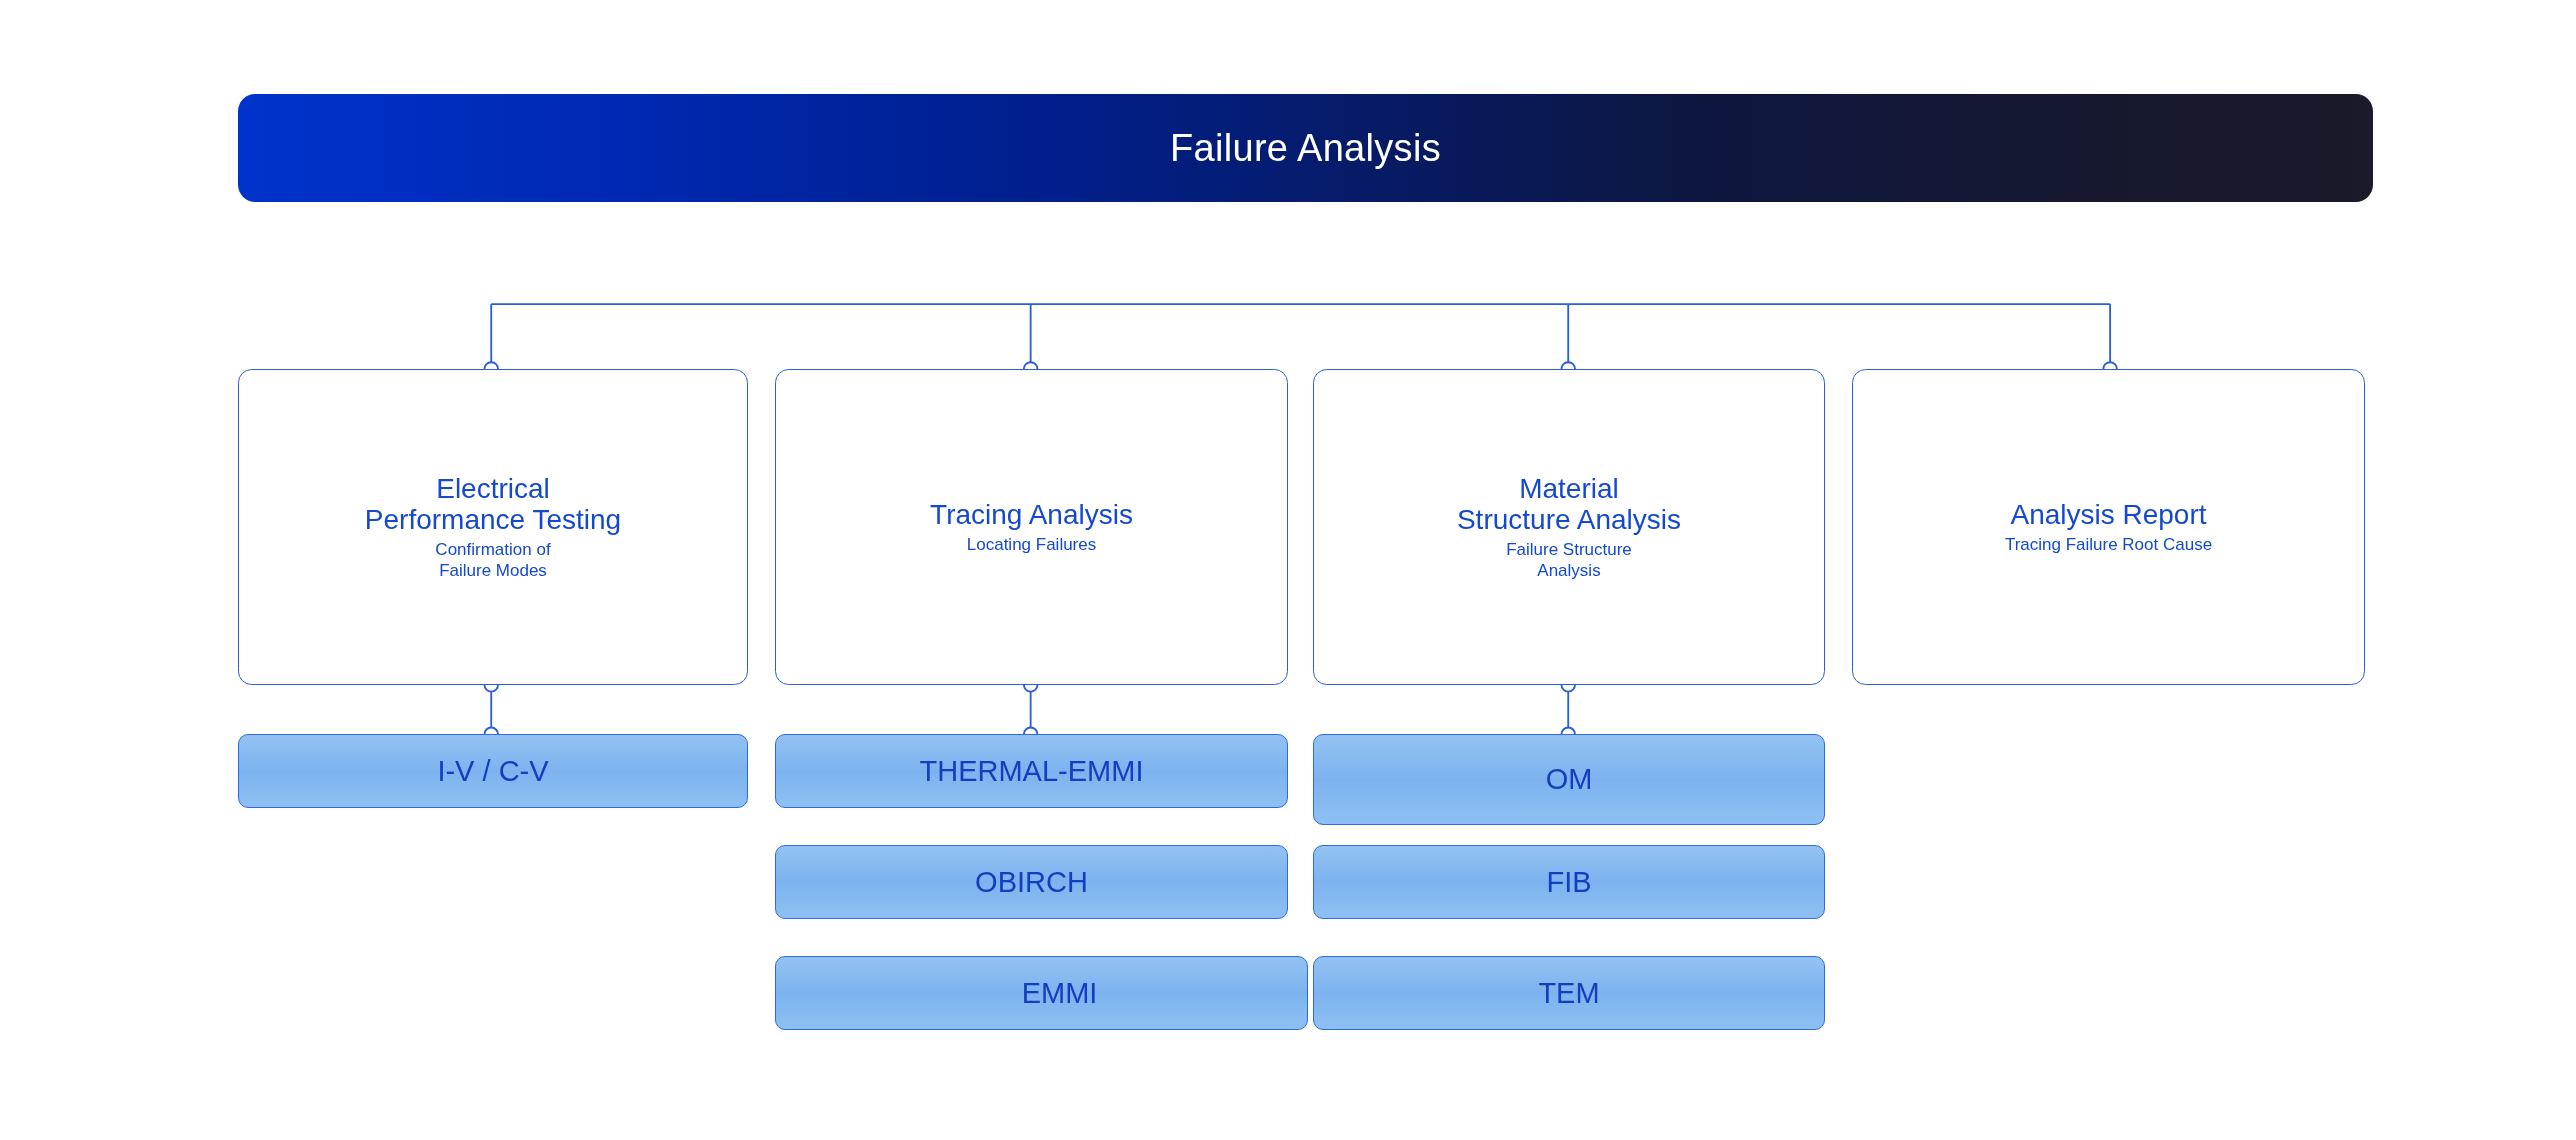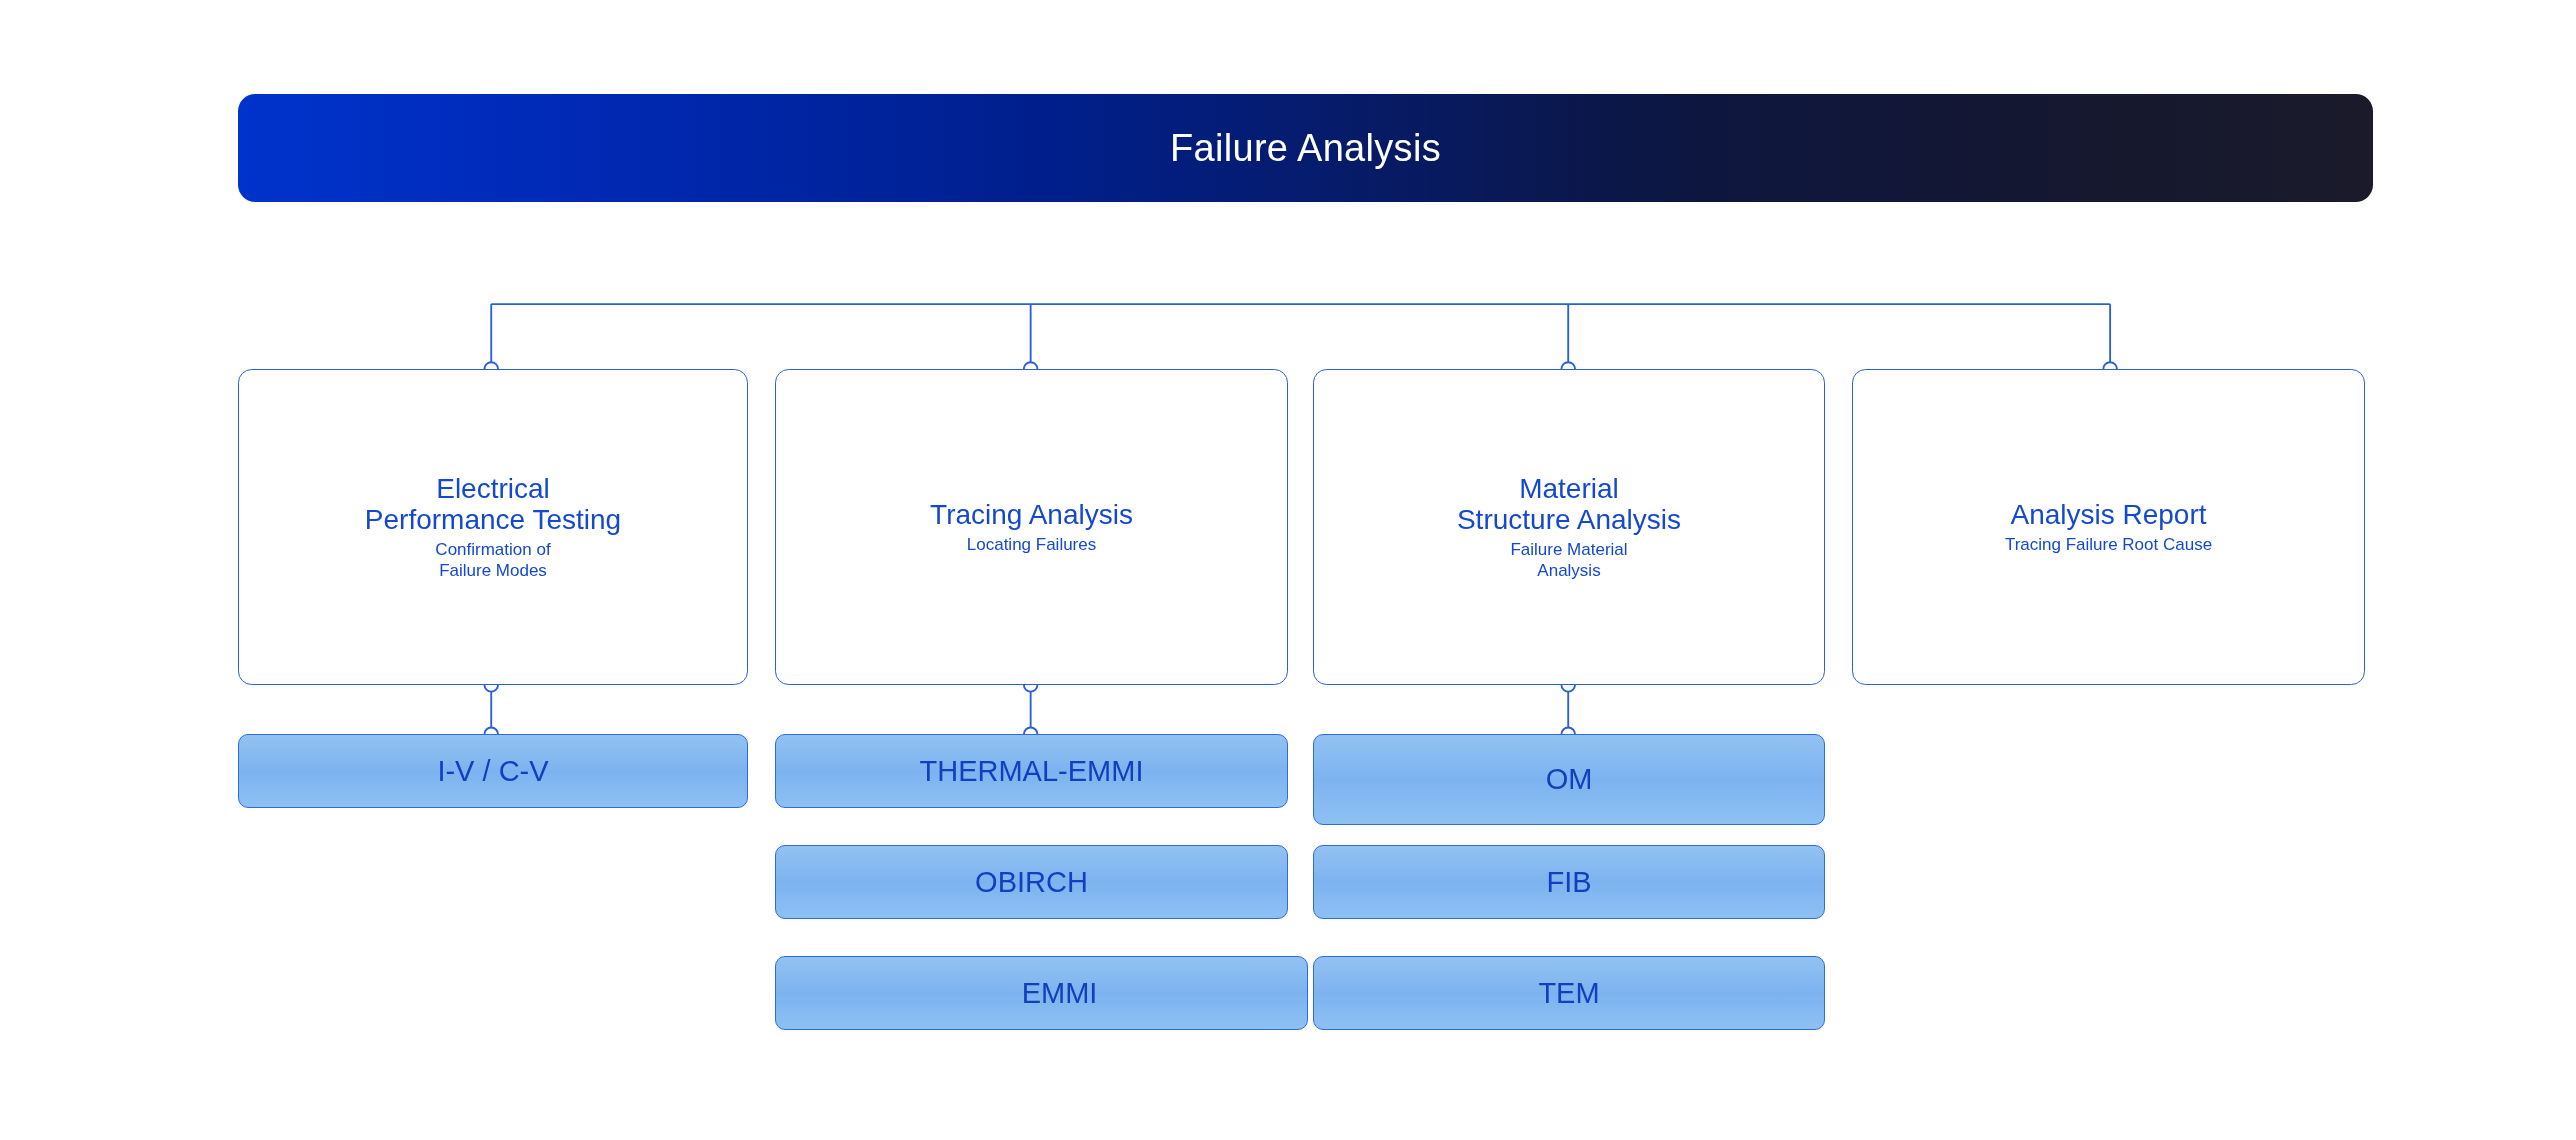--- a/index.html
+++ b/index.html
@@ -151,21 +151,21 @@
   </div>
 
   <div class="stage-box" style="left:775px; top:369px; width:513px; height:316px;">
     <div class="stage-title">Tracing Analysis</div>
     <div class="stage-sub">Locating Failures</div>
   </div>
 
   <div class="stage-box" style="left:1313px; top:369px; width:512px; height:316px;">
     <div class="stage-title">Material
 Structure Analysis</div>
-    <div class="stage-sub">Failure Material
+    <div class="stage-sub">Failure Structure
 Analysis</div>
   </div>
 
   <div class="stage-box" style="left:1852px; top:369px; width:513px; height:316px;">
     <div class="stage-title">Analysis Report</div>
     <div class="stage-sub">Tracing Failure Root Cause</div>
   </div>
 
   <div class="method-chip" style="left:238px; top:734px; width:510px; height:74px;">
     <span>I-V / C-V</span>

